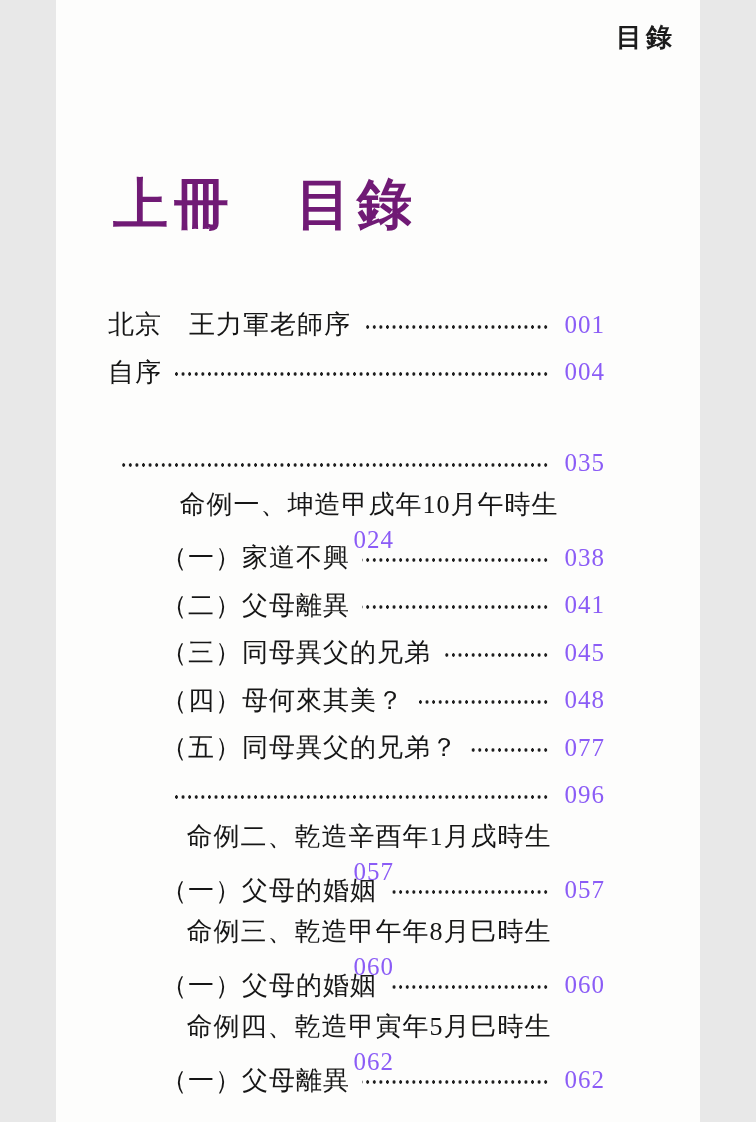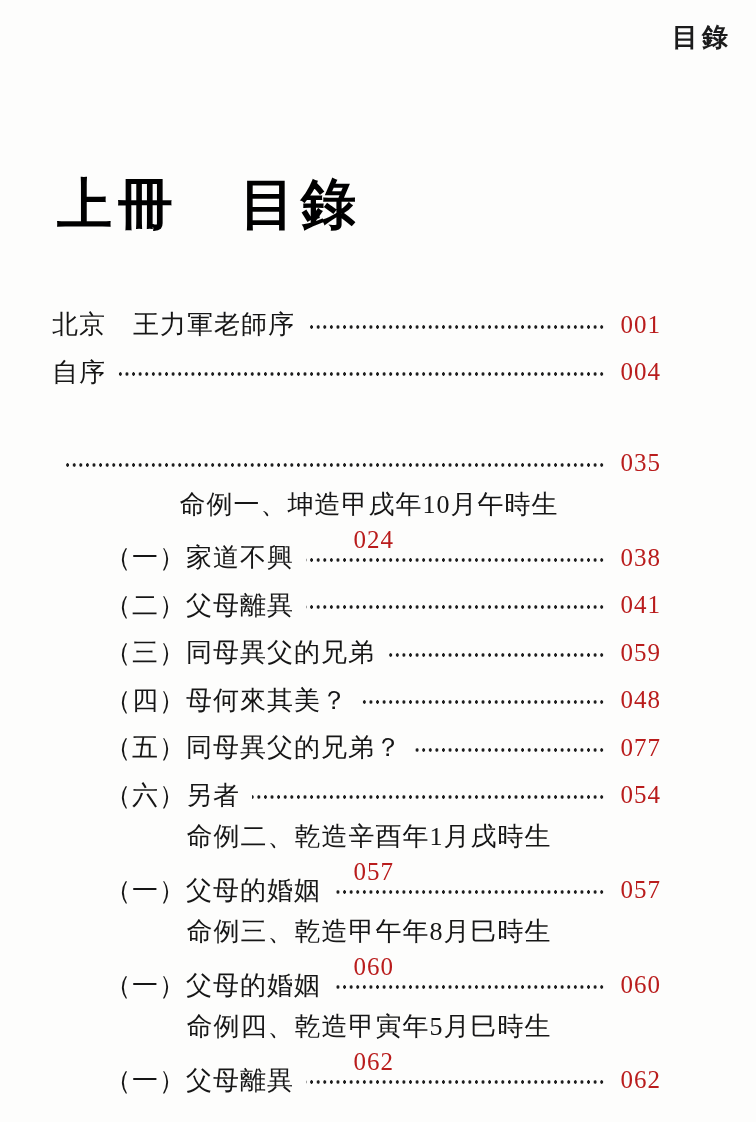--- a/index.html
+++ b/index.html
@@ -2,21 +2,21 @@
 <html><head>
 <meta charset="utf-8">
 <style>
   * { margin: 0; padding: 0; box-sizing: border-box; }
   html, body {
     background: #e8e8e8;
     font-family: "Liberation Serif", serif;
   }
   .page {
     position: relative;
-    width: 756px;
+    width: 644px;
     height: 1122px;
     background: #fdfdfc;
     color: #141414;
     overflow: hidden;
     margin: 0 auto;
   }
   .corner-header {
     position: absolute;
     top: 20px;
     right: 24px;
@@ -26,21 +26,21 @@
     color: #1c1c1c;
   }
   .title {
     position: absolute;
     top: 168px;
     left: 57px;
     font-size: 55px;
     font-weight: bold;
     font-family: "Liberation Sans", sans-serif;
     letter-spacing: 6px;
-    color: #000000;
+    color: #701a75;
     white-space: nowrap;
   }
   .toc {
     position: absolute;
     top: 301px;
     left: 52px;
     right: 95px;
   }
   .toc-entry {
     display: flex;
@@ -66,21 +66,21 @@
     background-position: right center;
     min-width: 20px;
   }
   .entry-page {
     flex: 0 0 auto;
     min-width: 50px;
     text-align: right;
     font-size: 25px;
     letter-spacing: 1px;
     font-family: "Liberation Serif", serif;
-    color: #b91c1c;
+    color: #8b5cf6;
   }
 </style>
 </head>
 <body>
 
 <div class="page">
   <div class="corner-header">目錄</div>
 
   <h1 class="title">上冊　目錄</h1>
 
@@ -116,39 +116,38 @@
 
   <div class="toc-entry level-2">
     <span class="entry-label">（二）父母離異</span>
     <span class="leader"></span>
     <span class="entry-page">041</span>
   </div>
 
   <div class="toc-entry level-2">
     <span class="entry-label">（三）同母異父的兄弟</span>
     <span class="leader"></span>
-    <span class="entry-page">059</span>
+    <span class="entry-page">045</span>
   </div>
 
   <div class="toc-entry level-2">
     <span class="entry-label">（四）母何來其美？</span>
     <span class="leader"></span>
     <span class="entry-page">048</span>
   </div>
 
   <div class="toc-entry level-2">
     <span class="entry-label">（五）同母異父的兄弟？</span>
     <span class="leader"></span>
     <span class="entry-page">077</span>
   </div>
 
   <div class="toc-entry level-2">
-    <span class="entry-label">（六）另者</span>
     <span class="leader"></span>
-    <span class="entry-page">054</span>
+    <span class="entry-page">096</span>
   </div>
 
   <div class="toc-entry level-1">
     <span class="entry-label">命例二、乾造辛酉年1月戌時生</span>
     <span class="leader"></span>
     <span class="entry-page">057</span>
   </div>
 
   <div class="toc-entry level-2">
     <span class="entry-label">（一）父母的婚姻</span>

